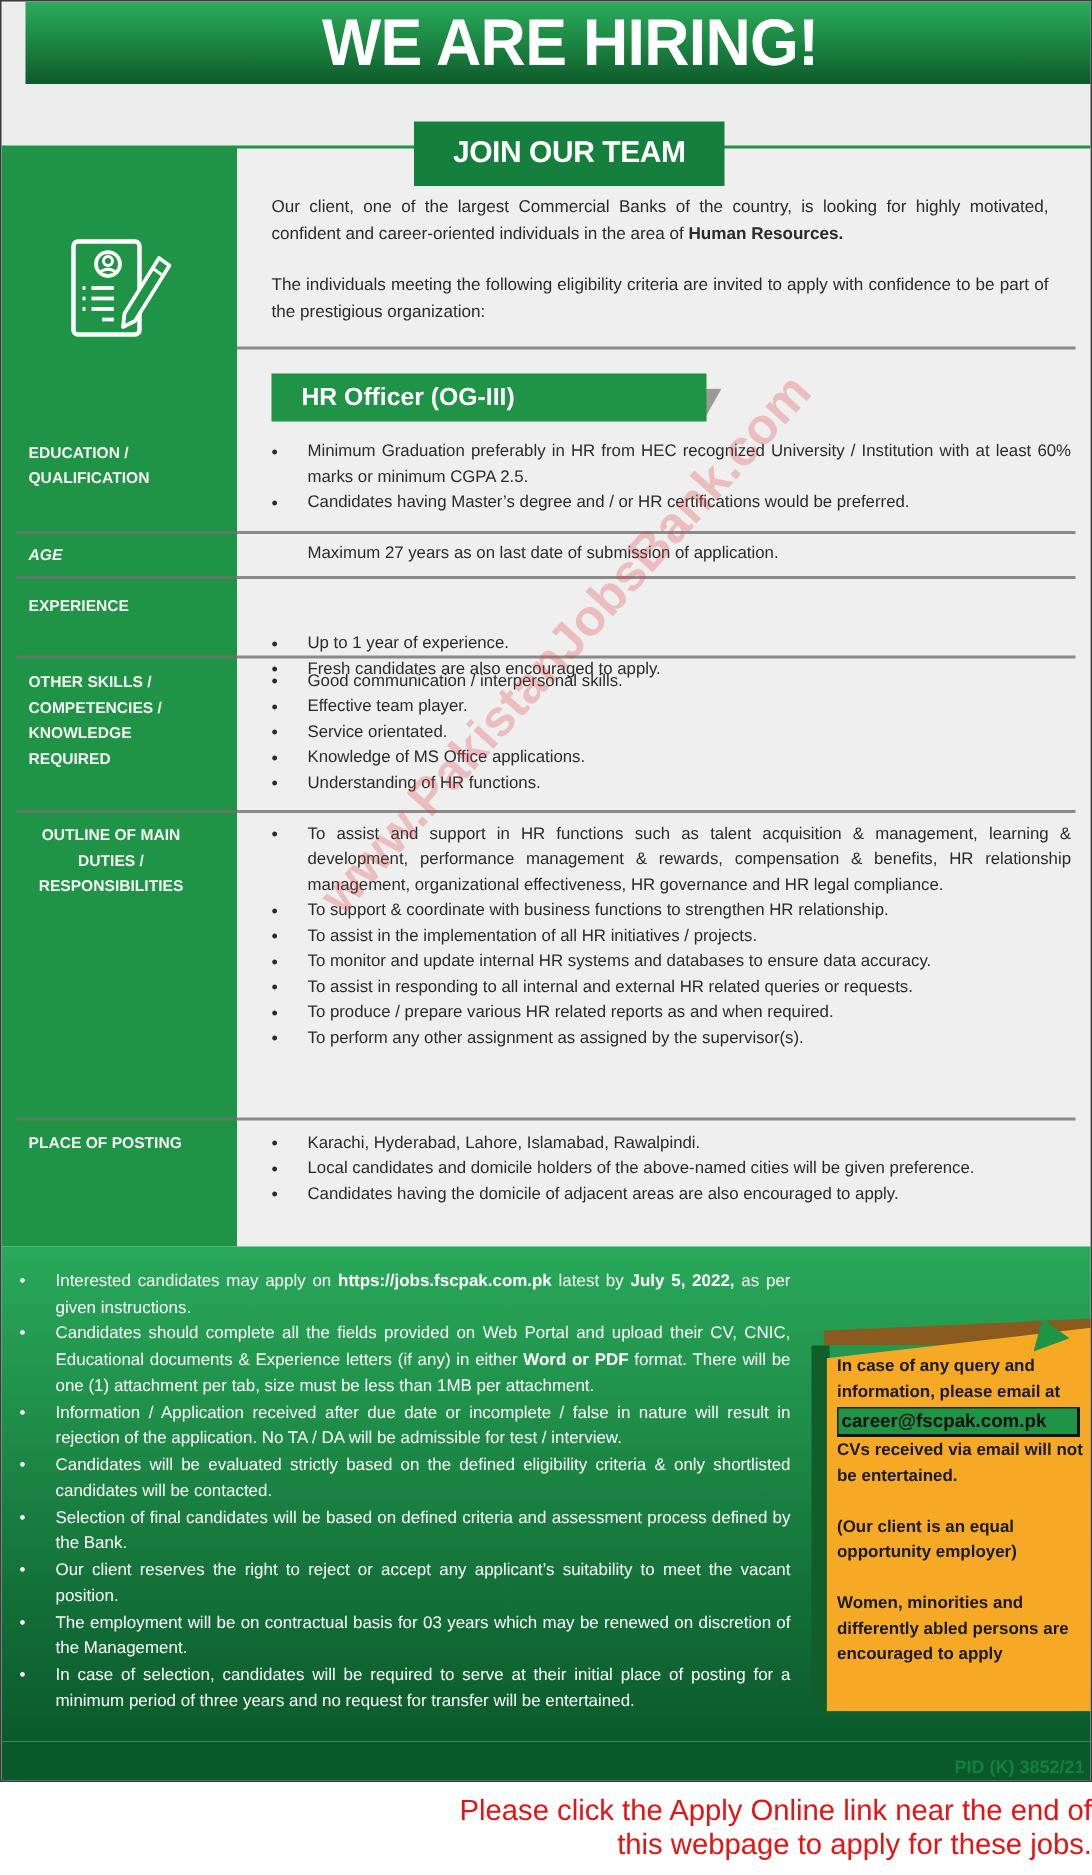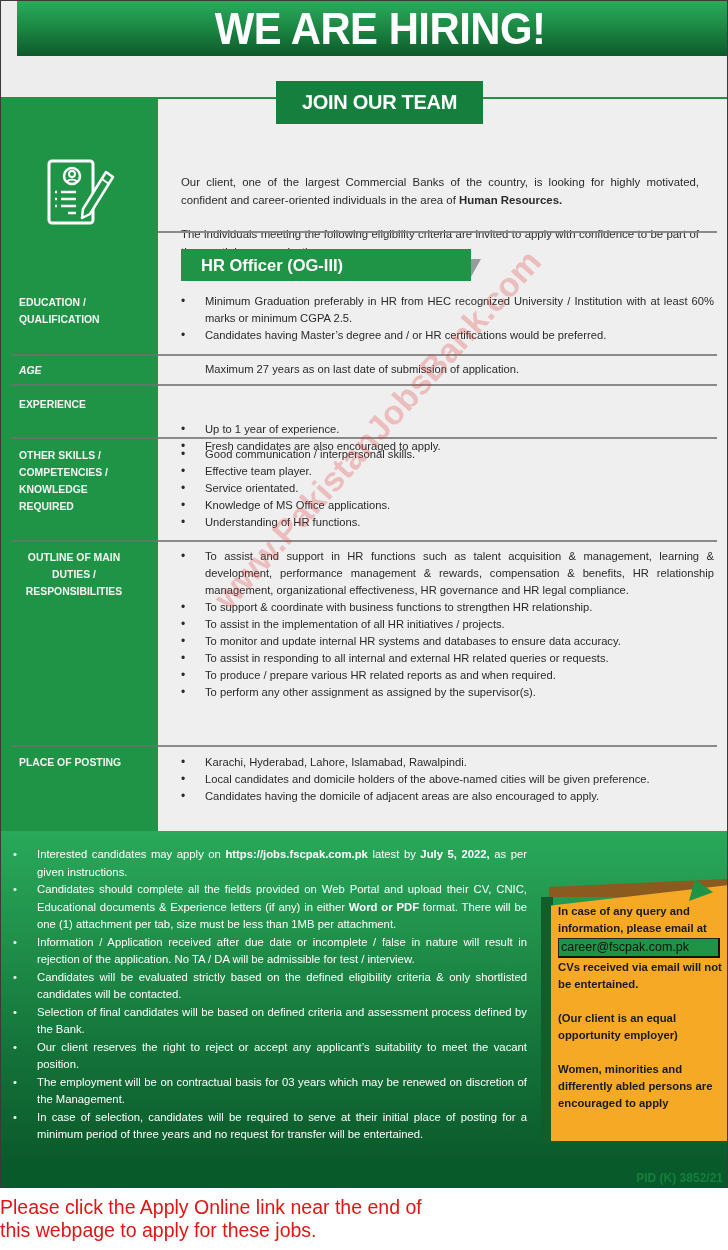--- a/index.html
+++ b/index.html
@@ -6,21 +6,21 @@
   body { width: 728px; height: 1250px; background: #ffffff; font-family: "Liberation Sans", sans-serif; overflow: hidden; position: relative; }
   .frame { position: absolute; left: 0; top: 0; width: 728px; height: 1188px; border: 1px solid #3a3a3a; background: #ededed; overflow: hidden; }
   .banner { position: absolute; left: 16px; top: 0; width: 726px; height: 55px;
     background: linear-gradient(to bottom, #2bab5c 0%, #1d8a45 45%, #0e5a2a 100%);
     display: flex; align-items: center; justify-content: center; }
   .banner-title { color: #ffffff; font-size: 44px; font-weight: bold; letter-spacing: -0.5px; font-family: "Liberation Sans", sans-serif; transform: scaleX(0.95); }
   .left-col { position: absolute; left: 0; top: 96px; width: 157px; height: 734px; background: #1f9446; }
   .topline { position: absolute; left: 157px; top: 96px; width: 569px; height: 2px; background: #1f9446; }
   .join { position: absolute; left: 261px; top: 80px; width: 207px; height: 43px; background: #15803d; color: #fff; font-weight: bold; font-size: 20px; display: flex; align-items: center; justify-content: center; letter-spacing: -0.3px; margin-left: 14px; }
   .content { position: absolute; left: 157px; top: 98px; width: 569px; height: 732px; background: #efefef; }
-  .intro { position: absolute; left: 180px; top: 128px; width: 518px; font-size: 11.4px; color: #2a2a2a; line-height: 18px; text-align: justify; margin-top: 44px; }
+  .intro { position: absolute; left: 180px; top: 128px; width: 518px; font-size: 11.4px; color: #2a2a2a; line-height: 18px; text-align: justify; }
   .intro p { margin-bottom: 16px; }
   .icon-doc { position: absolute; left: 45px; top: 157px; width: 72px; height: 68px; }
   .divider { position: absolute; height: 2px; background: #8a8a8a; }
   .ldivider { position: absolute; left: 10px; width: 147px; height: 2px; background: #5c7a63; }
   .role-tag { position: absolute; left: 180px; top: 248px; width: 290px; height: 32px; background: #1f9446; color: #fff; font-weight: bold; font-size: 16.5px; display: flex; align-items: center; padding-left: 20px; }
   .role-shadow2 { position: absolute; left: 466px; top: 258px; width: 14px; height: 20px; background: #9a9a9a; clip-path: polygon(0 0, 100% 0, 20% 100%, 0 100%); }
   .label { position: absolute; left: 18px; color: #f4f4f4; font-weight: bold; font-size: 10.4px; line-height: 17px; width: 130px; }
   .rows { position: absolute; left: 180px; font-size: 11.2px; color: #2a2a2a; }
   ul.blist { list-style: none; }
   ul.blist li { position: relative; padding-left: 24px; line-height: 17px; text-align: justify; width: 533px; }
@@ -31,24 +31,24 @@
   .footer-strip { position: absolute; left: 0; top: 1160px; width: 726px; height: 27px; background: #085a2a; }
   .pid { position: absolute; right: 4px; top: 1170px; color: #15803d; font-weight: bold; font-size: 12px; }
   .blist-white { position: absolute; left: 12px; top: 845px; width: 514px; color: #ffffff; font-size: 11.3px; }
   .blist-white li { position: relative; padding-left: 24px; line-height: 17.5px; text-align: justify; list-style: none; }
   .blist-white li::before { content: "•"; position: absolute; left: 0; top: 0; }
   .note-back { position: absolute; left: 540px; top: 896px; width: 12px; height: 246px; background: #0f5e2c; }
   .note-brown { position: absolute; left: 548px; top: 878px; width: 180px; height: 18px; background: #8b5a1e; clip-path: polygon(0 45%, 100% 0, 100% 100%, 0 100%); }
   .note { position: absolute; left: 550px; top: 884px; width: 178px; height: 256px; background: #f6a924; clip-path: polygon(0 8%, 100% 0, 100% 100%, 0 100%); }
   .note-arrow { position: absolute; left: 688px; top: 878px; width: 24px; height: 22px; background: #1f9446; clip-path: polygon(25% 0, 100% 60%, 0 100%); }
   .note-text { position: absolute; left: 557px; top: 902px; width: 168px; color: #1a1a1a; font-weight: bold; font-size: 11.3px; line-height: 17px; }
-  .email-box { display: inline-block; background: #1f9446; color: #111; font-weight: normal; font-size: 12.5px; padding: 0 2px; border: 1px solid #222; border-right: 2px solid #111; border-bottom: 2px solid #111; margin: 1px 0; width: 162px; }
+  .email-box { display: inline-block; background: #1f9446; color: #111; font-weight: bold; font-size: 12.5px; padding: 0 2px; border: 1px solid #222; border-right: 2px solid #111; border-bottom: 2px solid #111; margin: 1px 0; width: 162px; }
   .note-text p { margin-bottom: 0; }
   .gap { height: 17px; }
-  .apply { position: absolute; left: 0; top: 1196px; width: 728px; text-align: left; color: #e31414; font-size: 19.5px; line-height: 23px; font-family: "Liberation Sans", sans-serif; }
+  .apply { position: absolute; left: 0; top: 1196px; width: 728px; text-align: right; color: #e31414; font-size: 19.5px; line-height: 23px; font-family: "Liberation Sans", sans-serif; }
   .watermark { position: absolute; left: 205px; top: 590px; color: rgba(230,60,60,0.28); font-size: 34px; font-weight: bold; transform: rotate(-48deg); transform-origin: left top; white-space: nowrap; pointer-events: none; }
 </style>
 </head>
 <body>
 
 <div class="frame">
   <div class="banner">
     <span class="banner-title">WE ARE HIRING!</span>
   </div>
 

